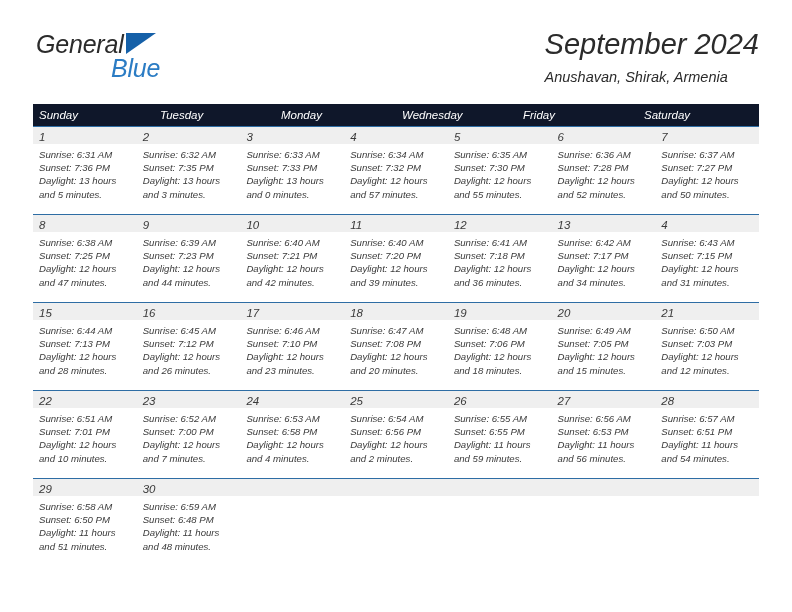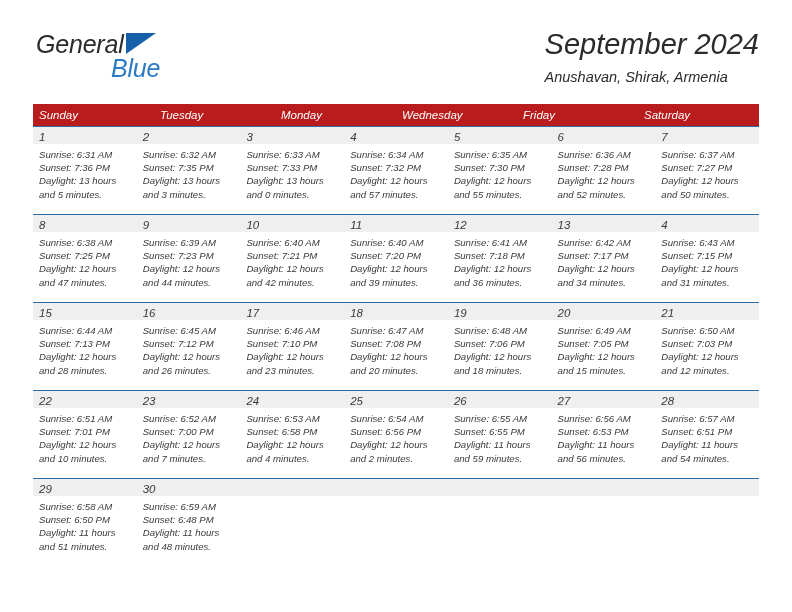--- a/index.html
+++ b/index.html
@@ -95,21 +95,21 @@
   .calendar {
     position: absolute;
     left: 33px;
     top: 104px;
     width: 726px;
   }
 
   .weekday-row {
     display: flex;
     width: 100%;
-    background: #b91c1c;
+    background: #0f172a;
     height: 22px;
   }
   .weekday {
     flex: 1 1 0;
     color: #ffffff;
     font-size: 11.5px;
     line-height: 22px;
     padding-left: 6px;
     box-sizing: border-box;
     white-space: nowrap;

